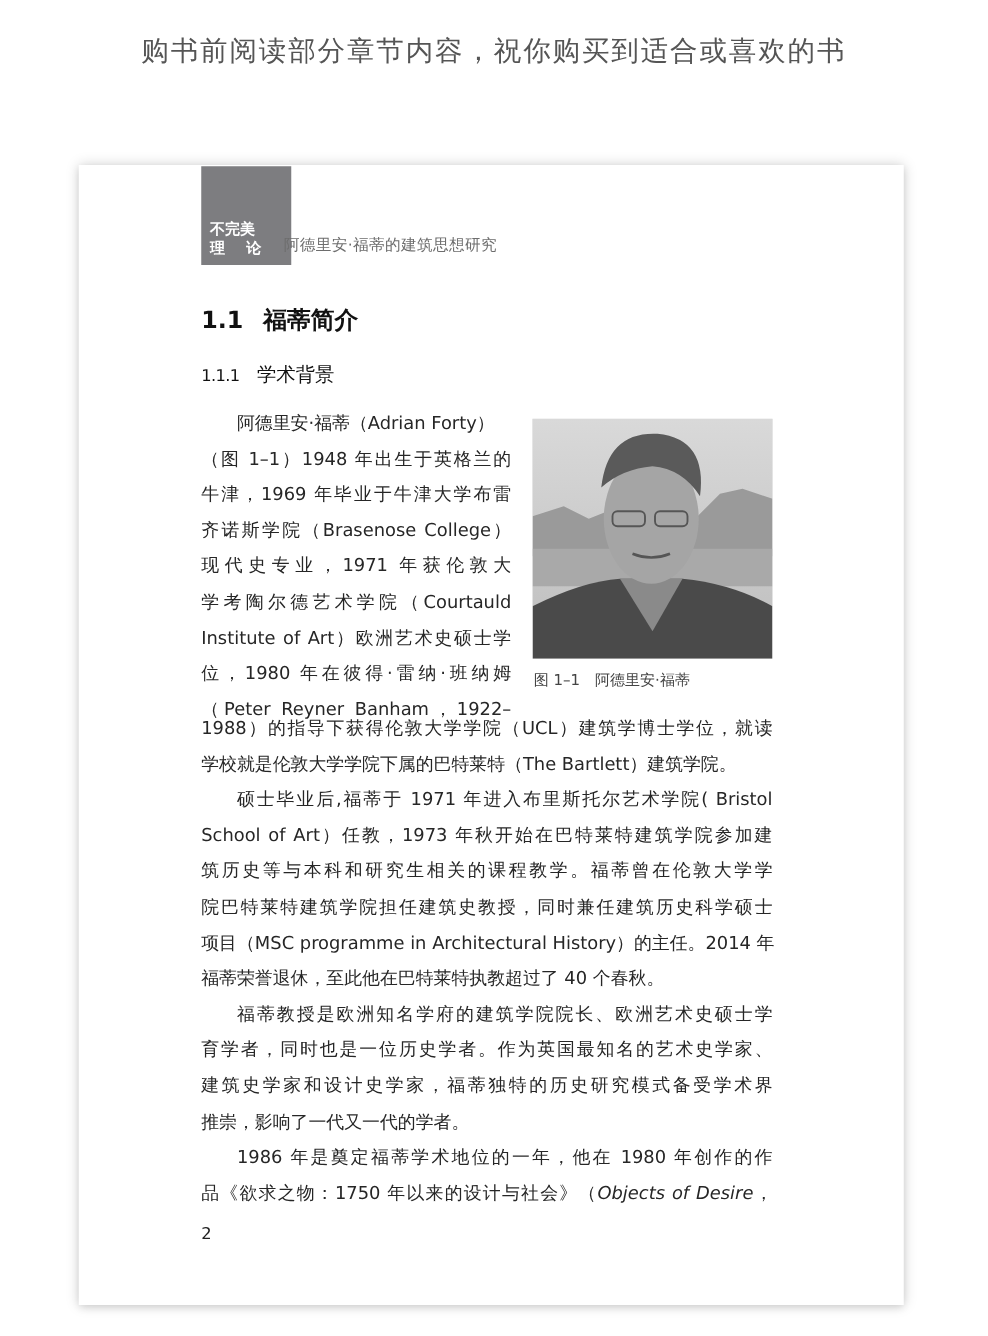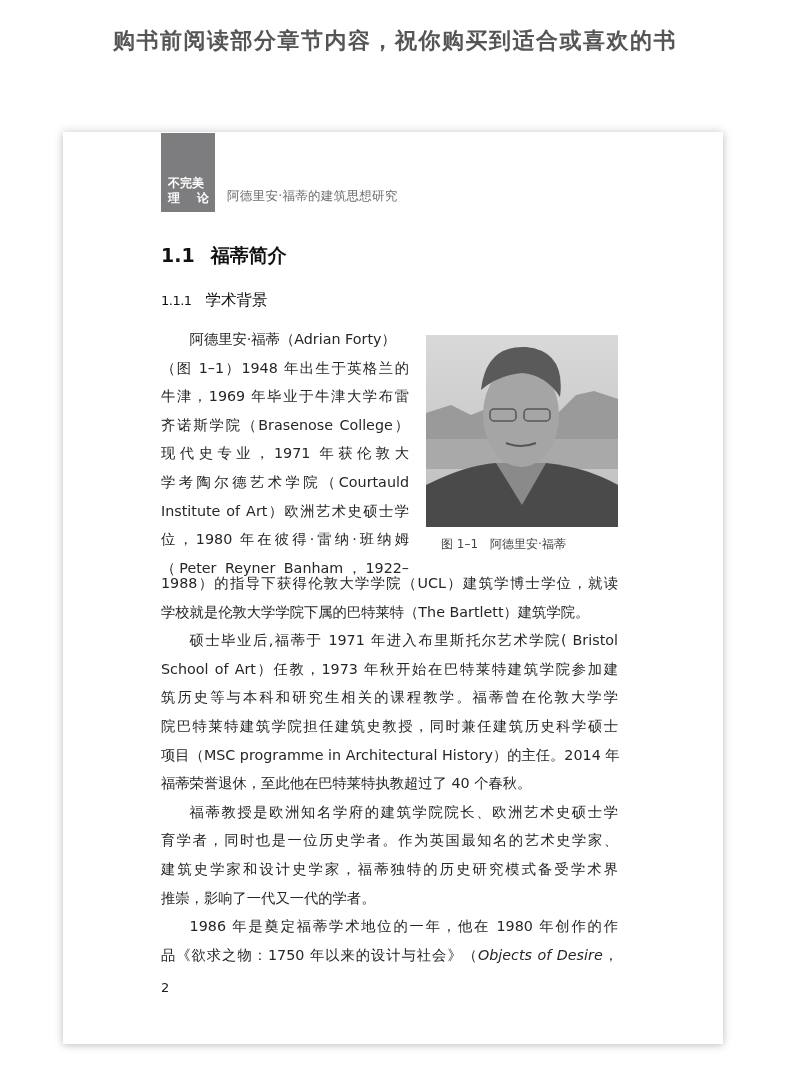--- a/index.html
+++ b/index.html
@@ -2,30 +2,30 @@
 <html><head>
 <meta charset="utf-8">
 <style>
   html, body { margin: 0; padding: 0; }
   body {
     width: 790px; height: 1069px; background: #ffffff; position: relative; overflow: hidden;
     font-family: "DejaVu Sans", "Liberation Sans", sans-serif; color: #1f1f1f;
   }
   .banner {
     position: absolute; left: 0; top: 26px; width: 790px; text-align: center;
-    font-size: 22px; color: #555555; letter-spacing: 1.5px; font-weight: bold;
+    font-size: 22px; color: #555555; letter-spacing: 1.5px; font-weight: normal;
   }
   .page {
     position: absolute; left: 63px; top: 132px; width: 660px; height: 912px;
     background: #ffffff;
     box-shadow: 0 0 10px rgba(0,0,0,0.18), 0 2px 6px rgba(0,0,0,0.10);
   }
   .label-block {
     position: absolute; left: 98px; top: 1px; width: 54px; height: 79px; background: #7d7d80;
-    color: #ffffff; font-size: 12px; font-weight: bold; line-height: 15px;
+    color: #ffffff; font-size: 12px; font-weight: bold; line-height: 15px; padding-left: 18px;
   }
   .label-block .l1 { position: absolute; left: 7px; top: 43px; letter-spacing: 0px; }
   .label-block .l2 { position: absolute; left: 7px; top: 58px; width: 41px; display: flex; justify-content: space-between; }
   .running-head {
     position: absolute; left: 164px; top: 56px; font-size: 12.5px; color: #6d6d6d; letter-spacing: 0.3px;
   }
   .h1 {
     position: absolute; left: 98px; top: 111px; font-size: 19px; font-weight: bold; color: #111;
   }
   .h1 .num { margin-right: 16px; }
@@ -37,21 +37,21 @@
   .col-left {
     position: absolute; left: 98px; top: 193px; width: 248px;
   }
   .col-left .line { white-space: nowrap; display: block; }
   .col-left .justify { text-align: justify; text-align-last: justify; display: block; white-space: normal; }
   .photo {
     position: absolute; left: 363px; top: 203px; width: 192px; height: 192px; overflow: hidden;
     background: #cfcfcf;
   }
   .caption {
-    position: absolute; left: 378px; top: 404px; font-size: 12px; color: #444;
+    position: absolute; left: 364px; top: 404px; font-size: 12px; color: #444;
   }
   .caption .fig { margin-right: 12px; }
   .col-full {
     position: absolute; left: 98px; top: 437px; width: 457px;
   }
   .col-full .jline { display: block; text-align: justify; text-align-last: justify; white-space: nowrap; }
   .col-full .last { display: block; white-space: nowrap; }
   .indent { padding-left: 2em; }
   .page-num { position: absolute; left: 98px; top: 848px; font-size: 13px; color: #222; }
   i { font-style: italic; }

